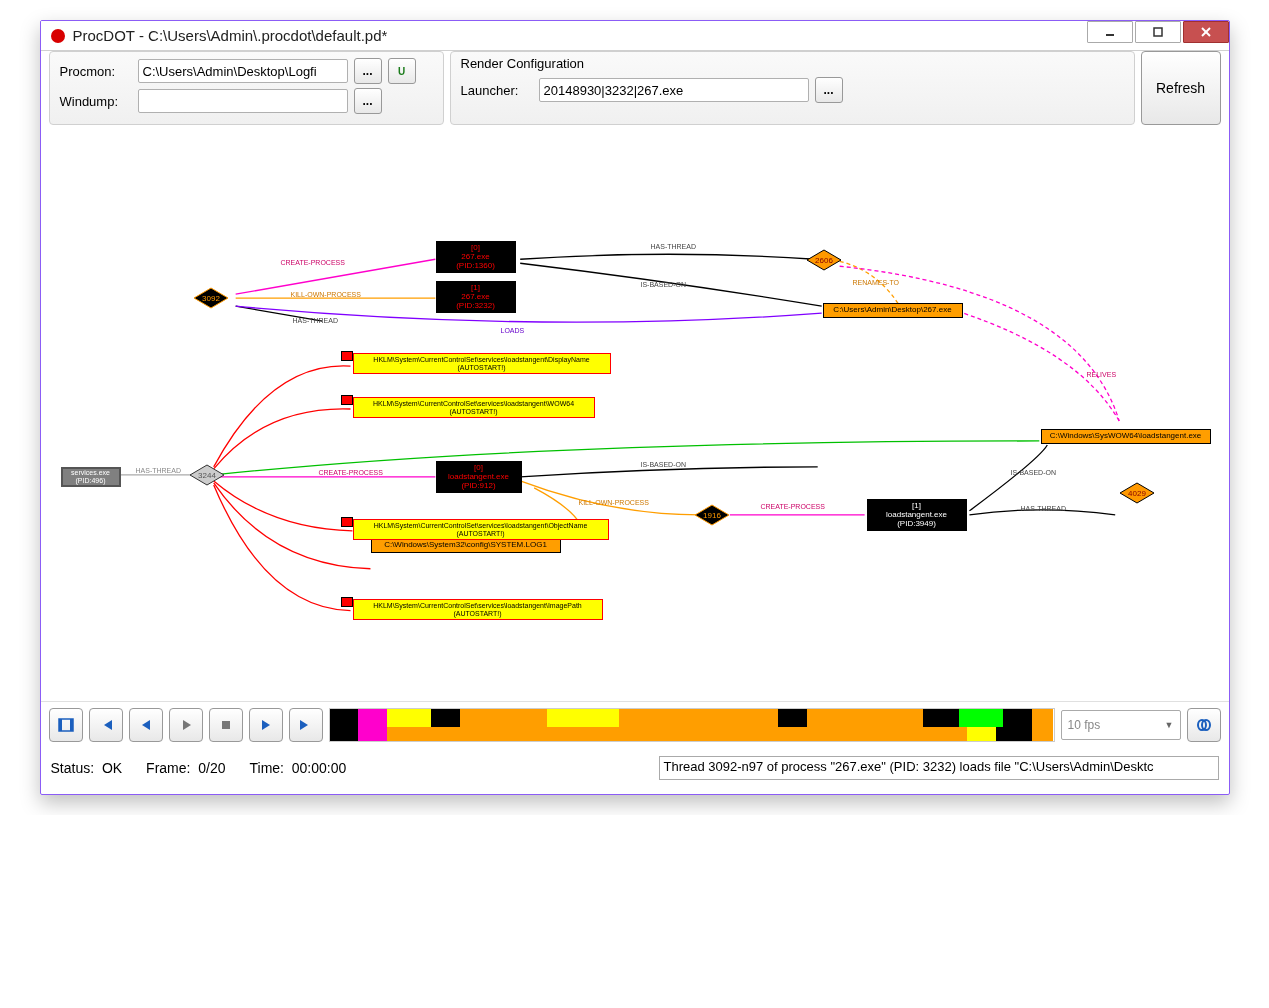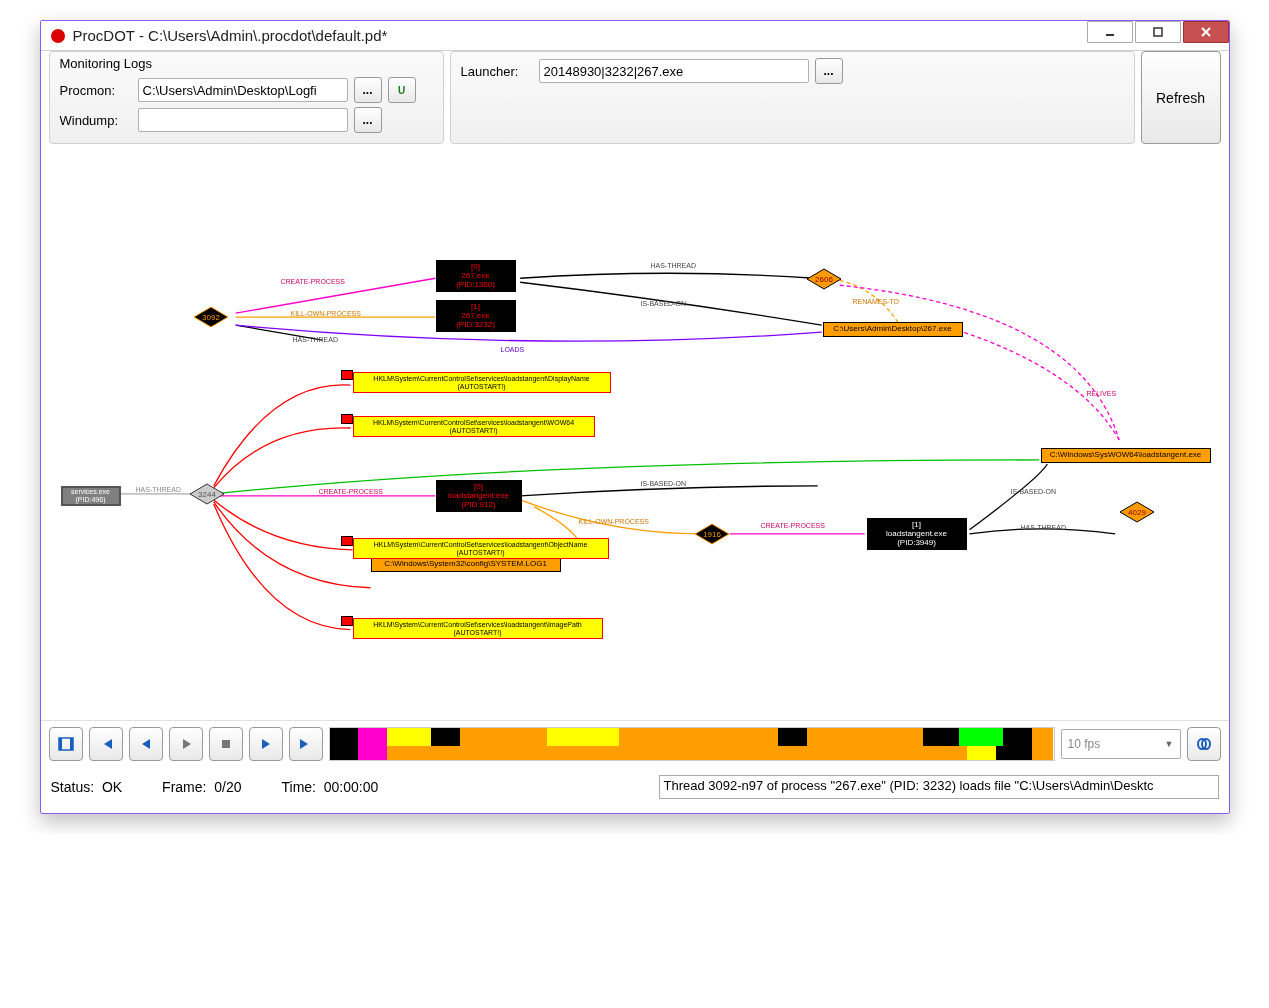--- a/index.html
+++ b/index.html
@@ -44,21 +44,21 @@
 
   .controlbar { display:flex; align-items:center; padding: 6px 8px; gap:6px; border-top:1px solid #e0e0e0; }
   .ctrl-btn { width:34px; height:34px; border:1px solid #999; border-radius:4px; background:linear-gradient(#fff,#e8e8e8); display:flex; align-items:center; justify-content:center; color:#1b5fbe;}
   .ctrl-btn svg { width:16px; height:16px; }
   .timeline { flex:1; height:34px; border:1px solid #ccc; background:#fff; position:relative; overflow:hidden;}
   .timeline .track { position:absolute; left:0; right:0; height:20px; }
   .timeline .track.top { top:0; }
   .timeline .track.bot { bottom:0; }
   .seg { position:absolute; top:0; height:100%; }
   .fps { width:120px; height:30px; border:1px solid #aaa; background:#fff; display:flex; align-items:center; padding:0 6px; justify-content:space-between; color:#888; border-radius:2px;}
-  .statusbar { display:flex; align-items:center; padding: 8px 10px 14px; gap: 40px; font-size:14px;}
+  .statusbar { display:flex; align-items:center; padding: 8px 10px 14px; gap: 24px; font-size:14px;}
   .statusbar .msgbox { margin-left:auto; border:1px solid #aaa; background:#fff; height:24px; padding:2px 4px; font-size:13px; width:560px; overflow:hidden; white-space:nowrap;}
   .chev { font-size:9px; color:#666;}
 </style>
 </head>
 <body>
 
 <div class="window">
 
   <div class="titlebar">
     <div class="dot"></div>
@@ -81,35 +81,35 @@
           </svg>
         </div>
     </div>
   </div>
 
 
   <div class="toprow">
 
 
     <div class="group" style="flex:0 0 395px;">
-      <span class="grouptitle">Monitoring Logs</span>
       <div class="formrow">
         <span class="lbl">Procmon:</span>
         <input type="text" style="width: 210px;" value="C:\Users\Admin\Desktop\Logfi">
         <div class="btn-small">...</div>
         <div class="btn-small" style="font-size:10px;color:#1a7b1a;">U</div>
       </div>
       <div class="formrow">
         <span class="lbl">Windump:</span>
         <input type="text" style="width: 210px;" value="">
         <div class="btn-small">...</div>
       </div>
     </div>
 
     <div class="group" style="flex:1;">
+      <span class="grouptitle">Render Configuration</span>
       <div class="formrow">
         <span class="lbl">Launcher:</span>
         <input type="text" style="width: 270px;" value="20148930|3232|267.exe">
         <div class="btn-small">...</div>
       </div>
     </div>
 
     <div class="refresh">Refresh</div>
   </div>
 

